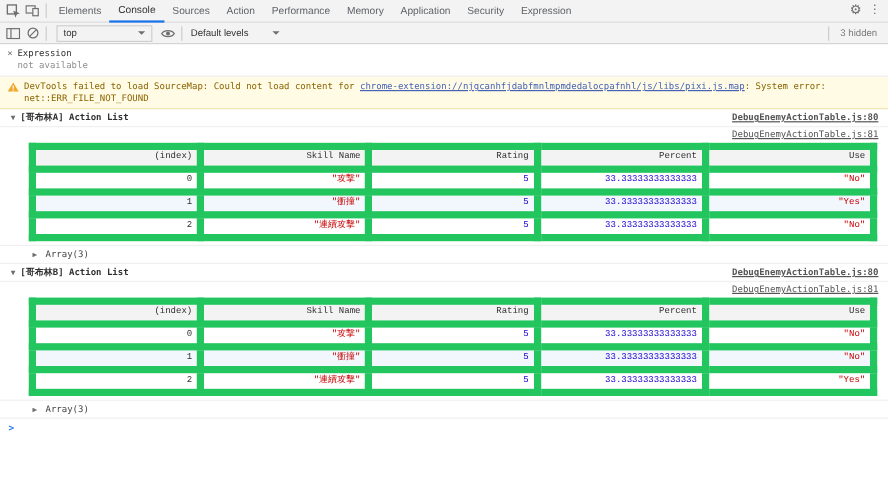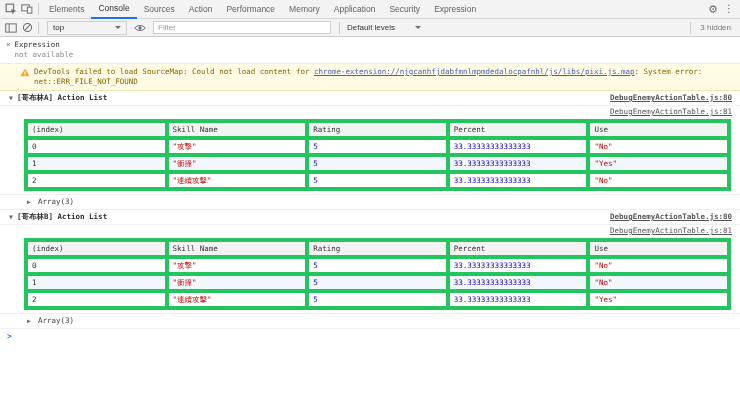--- a/index.html
+++ b/index.html
@@ -37,38 +37,38 @@
 
   
   .console { flex:1 1 auto; background:#fff; overflow:hidden;
              font-family:"DejaVu Sans Mono","Liberation Mono",monospace; font-size:7.5px;
              color:#303030; }
   .live-expr { display:flex; gap:4px; padding:3px 8px 3px 6px; border-bottom:1px solid #ececec; }
   .expr-x { color:#6e6e6e; font-size:7.5px; line-height:10px; cursor:pointer; }
   .expr-label { line-height:10px; color:#303030; }
   .expr-value { line-height:10px; color:#8e8e8e; }
 
-  .warning { display:flex; gap:4px; padding:3px 8px 3px 20px; background:#fffbe5;
+  .warning { display:flex; gap:4px; padding:3px 8px 3px 6px; background:#fffbe5;
              border-bottom:1px solid #f0e6b6; color:#8a6500; line-height:10px; }
   .warn-icon { flex:0 0 auto; padding-top:0.5px; }
   .warn-text { flex:1 1 auto; }
   .warn-link { color:#4663b8; text-decoration:underline; word-break:break-all; }
 
   .group-head { display:flex; align-items:center; padding:2px 8px 2px 9px;
                 border-bottom:1px solid #f0f0f0; line-height:10px; }
   .tri { color:#6e6e6e; font-size:6.5px; margin-right:4px; line-height:10px; }
   .group-title { font-weight:bold; color:#303030; }
   .srclink { margin-left:auto; color:#555; text-decoration:underline; white-space:nowrap; }
   .srclink.bold { font-weight:bold; }
   .table-msg { border-bottom:1px solid #f0f0f0; }
   .srcline2 { display:flex; justify-content:flex-end; padding:1px 8px 1px; line-height:10px; }
   .tablewrap { padding:1px 9px 3px 24px; }
   table { border-collapse:collapse; width:100%; table-layout:fixed; }
-  th,td { border:4px solid #22c55e; text-align:left; font-weight:normal;
-          padding:2px 4px; line-height:9px; height:13px; overflow:hidden; white-space:nowrap; }
+  th,td { border:6px solid #22c55e; text-align:right; font-weight:normal;
+          padding:2px 4px; line-height:9px; height:13px; overflow:hidden; white-space:nowrap;font-family:Liberation Mono, monospace; }
   th { background:#f3f3f3; color:#303030; cursor:pointer; }
   tr.alt td { background:#f2f7fd; }
   .c-idx { color:#303030; }
   .c-num { color:#1c00cf; }
   .c-str { color:#c80000; }
   .array-line { display:flex; align-items:center; gap:3px; padding:2px 8px 2px 27px;
                 line-height:10px; color:#464646; border-bottom:1px solid #f0f0f0; }
   .prompt { padding:3px 8px 3px 7px; line-height:10px; }
   .prompt-chev { color:#2b7de9; font-weight:bold; font-size:8px; }
 </style>
@@ -122,21 +122,20 @@
     <div class="context-box">
       <span>top</span>
       <span class="caret"></span>
     </div>
     <div class="tbicon">
       <svg width="12" height="10" viewBox="0 0 16 12">
           <path d="M1 6 C4 1.5, 12 1.5, 15 6 C12 10.5, 4 10.5, 1 6 Z" fill="none" stroke="#6e6e6e" stroke-width="1.3"></path>
           <circle cx="8" cy="6" r="2.2" fill="#6e6e6e"></circle>
         </svg>
     </div>
-    <input class="filter-input" type="text" placeholder="Filter" style="">
     <div class="vsep"></div>
     <div class="levels">
       <span>Default levels</span>
       <span class="caret"></span>
     </div>
     <div class="spacer"></div>
     <div class="vsep"></div>
     <div class="hidden-count">3 hidden</div>
   </div>
 

